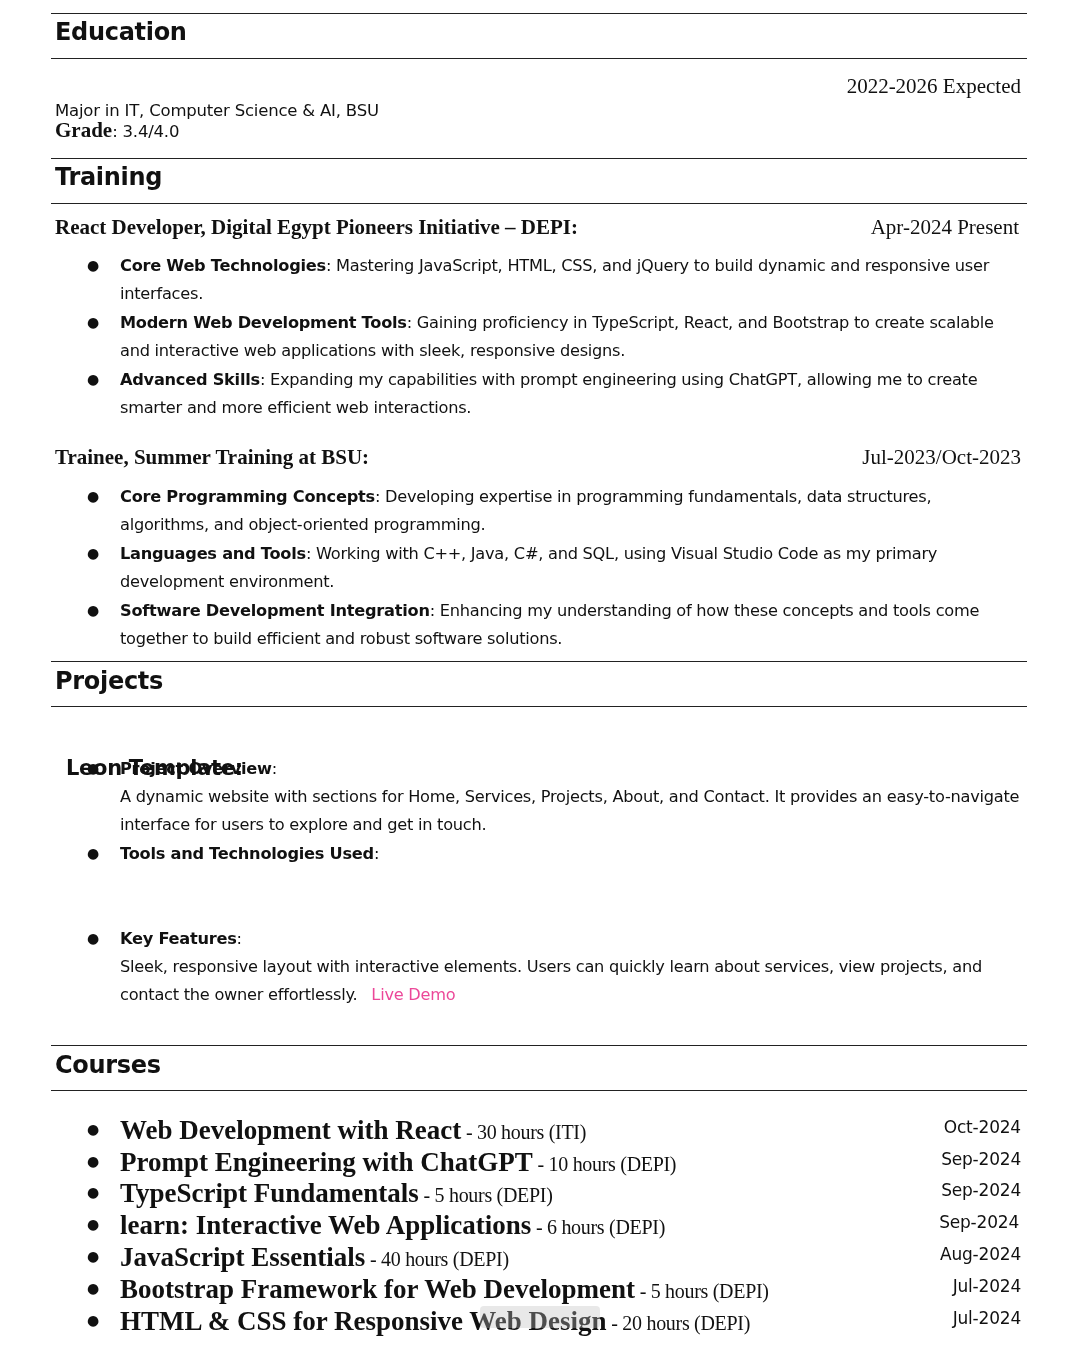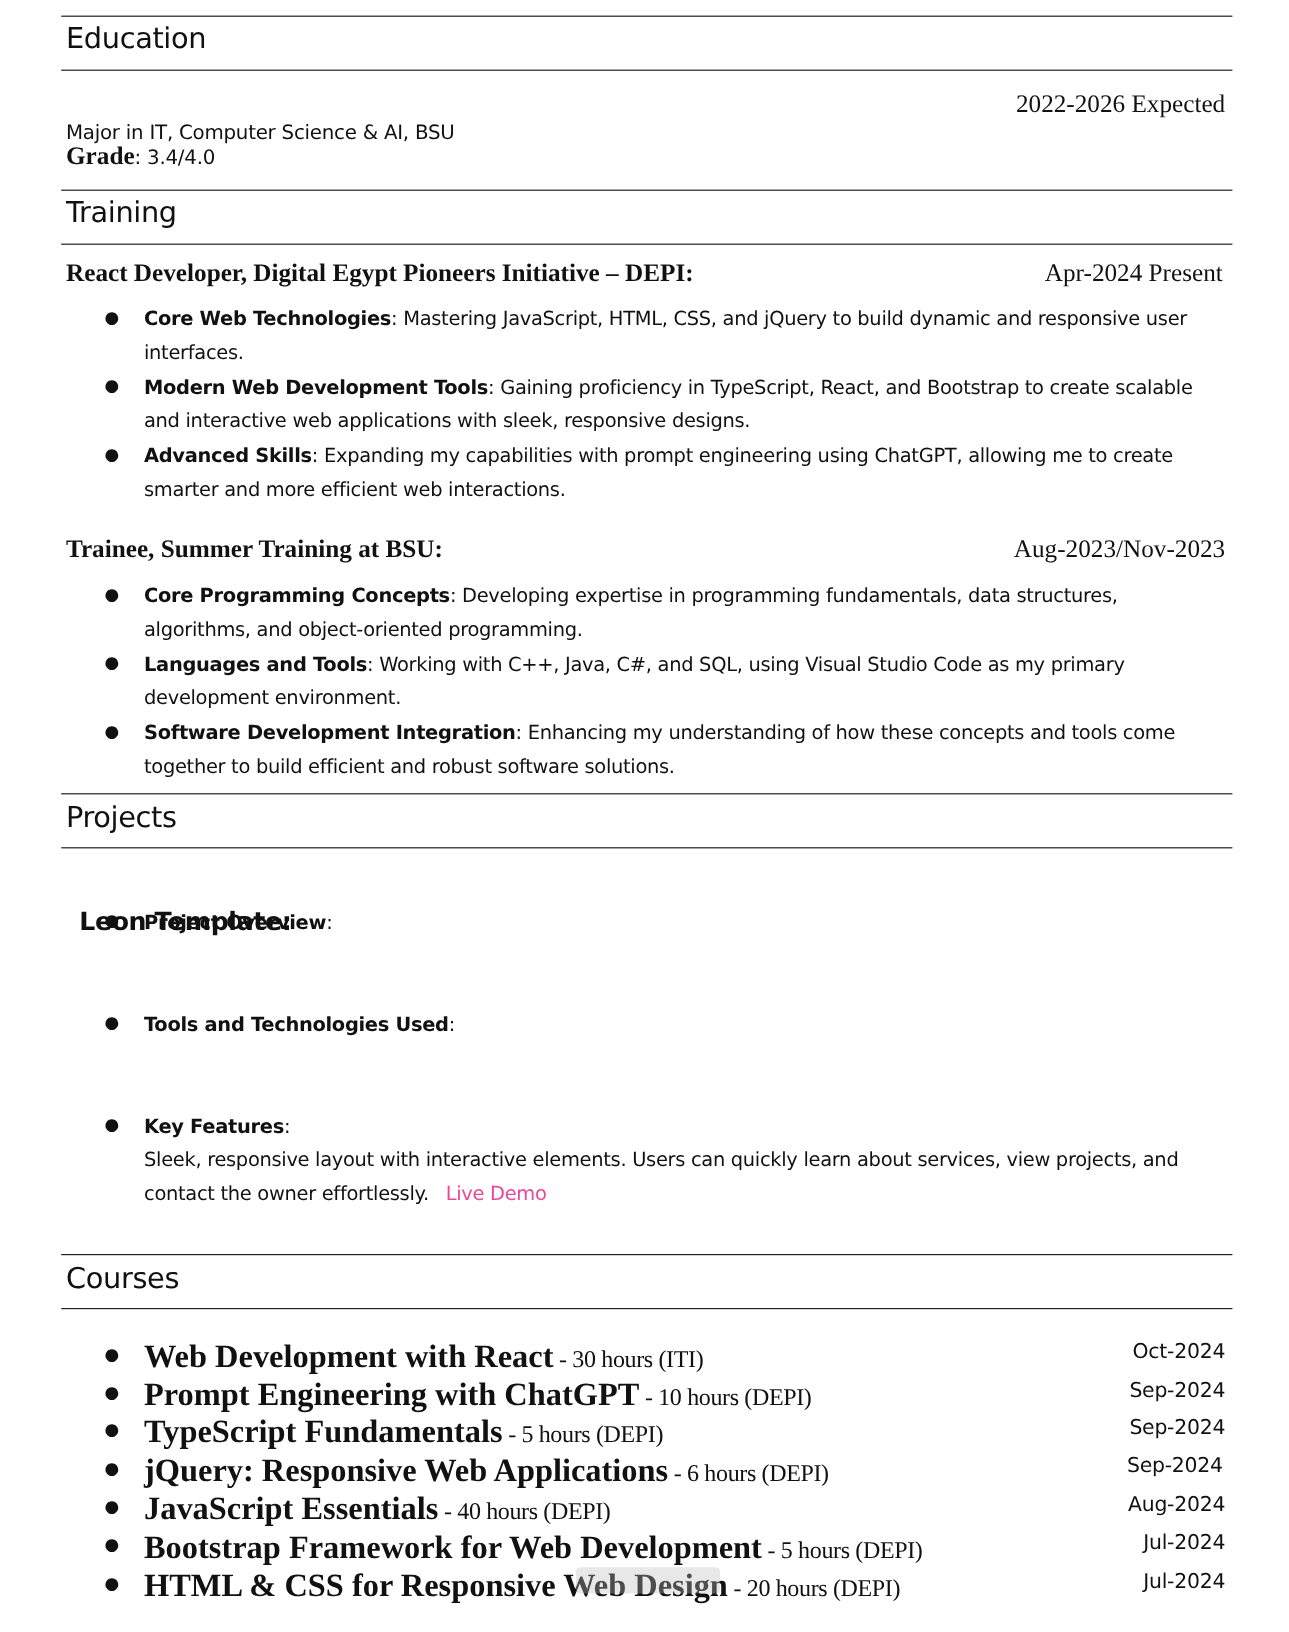--- a/index.html
+++ b/index.html
@@ -1,20 +1,20 @@
 <!DOCTYPE html>
 <html><head>
 <meta charset="utf-8">
 <style>
   html, body { margin: 0; padding: 0; background: #ffffff; }
   body { width: 1074px; height: 1360px; position: relative; overflow: hidden; color: #111; font-family: "DejaVu Sans", sans-serif; }
   .page { position: absolute; left: 51px; width: 976px; top: 0; }
   .rule { position: absolute; left: 0; width: 976px; height: 0; border-top: 1.4px solid #222; }
   .abs { position: absolute; white-space: nowrap; }
-  .sec-title { font-family: "DejaVu Sans", sans-serif; font-weight: normal; font-size: 24px; left: 4px; letter-spacing: -0.3px; }
+  .sec-title { font-family: "DejaVu Sans", sans-serif; font-weight: bold; font-size: 24px; left: 4px; letter-spacing: -0.3px; }
   .serif { font-family: "Liberation Serif", serif; }
   .body-text { font-family: "DejaVu Sans", sans-serif; font-size: 16.2px; letter-spacing: -0.2px; margin-top: 24px; }
   .right { right: 6px; text-align: right; }
   .entry-title { font-family: "Liberation Serif", serif; font-weight: bold; font-size: 21px; left: 4px; }
   .entry-date { font-family: "Liberation Serif", serif; font-size: 21px; }
   .bullet { position: absolute; left: 36px; font-size: 14px; }
   .bullet::before { content: "\25CF"; }
   .btext { position: absolute; left: 69px; width: 900px; font-family: "DejaVu Sans", sans-serif; font-size: 16.2px; line-height: 28px; letter-spacing: -0.25px; white-space: normal; }
   .btext b { font-weight: bold; }
   .link { color: #ec4899; margin-left: 14px; }
@@ -47,37 +47,37 @@
   <div class="abs entry-date right" style="top:215px; right:8px;">Apr-2024 Present</div>
 
   <span class="bullet" style="top:257px"></span>
   <div class="btext" style="top:252px"><b>Core Web Technologies</b><span>: Mastering JavaScript, HTML, CSS, and jQuery to build dynamic and responsive user interfaces.</span></div>
   <span class="bullet" style="top:314px"></span>
   <div class="btext" style="top:309px"><b>Modern Web Development Tools</b><span>: Gaining proficiency in TypeScript, React, and Bootstrap to create scalable and interactive web applications with sleek, responsive designs.</span></div>
   <span class="bullet" style="top:371px"></span>
   <div class="btext" style="top:366px"><b>Advanced Skills</b><span>: Expanding my capabilities with prompt engineering using ChatGPT, allowing me to create smarter and more efficient web interactions.</span></div>
 
   <div class="abs entry-title" style="top:445px">Trainee, Summer Training at BSU:</div>
-  <div class="abs entry-date right" style="top:445px;">Aug-2023/Nov-2023</div>
+  <div class="abs entry-date right" style="top:445px;">Jul-2023/Oct-2023</div>
 
   <span class="bullet" style="top:488px"></span>
   <div class="btext" style="top:483px"><b>Core Programming Concepts</b><span>: Developing expertise in programming fundamentals, data structures, algorithms, and object-oriented programming.</span></div>
   <span class="bullet" style="top:545px"></span>
   <div class="btext" style="top:540px"><b>Languages and Tools</b><span>: Working with C++, Java, C#, and SQL, using Visual Studio Code as my primary development environment.</span></div>
   <span class="bullet" style="top:602px"></span>
   <div class="btext" style="top:597px"><b>Software Development Integration</b><span>: Enhancing my understanding of how these concepts and tools come together to build efficient and robust software solutions.</span></div>
 
   <div class="rule" style="top:661px"></div>
   <div class="abs sec-title" style="top:667px">Projects</div>
   <div class="rule" style="top:706px"></div>
 
   <div class="abs project-title" style="top:756px">Leon Template:</div>
 
   <span class="bullet" style="top:760px"></span>
-  <div class="btext" style="top:755px"><b>Project Overview</b><span>:</span><br></div>
+  <div class="btext" style="top:755px"><b>Project Overview</b><span>:</span><br><span>A dynamic website with sections for Home, Services, Projects, About, and Contact. It provides an easy-to-navigate interface for users to explore and get in touch.</span></div>
   <span class="bullet" style="top:845px"></span>
   <div class="btext" style="top:840px"><b>Tools and Technologies Used</b><span>:</span><br></div>
   <span class="bullet" style="top:930px"></span>
   <div class="btext" style="top:925px"><b>Key Features</b><span>:</span><br><span>Sleek, responsive layout with interactive elements. Users can quickly learn about services, view projects, and contact the owner effortlessly.</span><a class="link" href="#" style="text-decoration:none;">Live Demo</a></div>
 
   <div class="rule" style="top:1045px"></div>
   <div class="abs sec-title" style="top:1051px">Courses</div>
   <div class="rule" style="top:1090px"></div>
 
   <span class="bullet" style="top:1121px"></span>
@@ -86,21 +86,21 @@
 
   <span class="bullet" style="top:1153px"></span>
   <div class="course-row" style="top:1147px"><span class="course-title">Prompt Engineering with ChatGPT</span><span class="course-meta"> - 10 hours (DEPI)</span></div>
   <div class="abs course-date" style="top:1149px">Sep-2024</div>
 
   <span class="bullet" style="top:1184px"></span>
   <div class="course-row" style="top:1178px"><span class="course-title">TypeScript Fundamentals</span><span class="course-meta"> - 5 hours (DEPI)</span></div>
   <div class="abs course-date" style="top:1180px">Sep-2024</div>
 
   <span class="bullet" style="top:1216px"></span>
-  <div class="course-row" style="top:1210px"><span class="course-title">jQuery: Responsive Web Applications</span><span class="course-meta"> - 6 hours (DEPI)</span></div>
+  <div class="course-row" style="top:1210px"><span class="course-title">learn: Interactive Web Applications</span><span class="course-meta"> - 6 hours (DEPI)</span></div>
   <div class="abs course-date" style="top:1212px; right:8px;">Sep-2024</div>
 
   <span class="bullet" style="top:1248px"></span>
   <div class="course-row" style="top:1242px"><span class="course-title">JavaScript Essentials</span><span class="course-meta"> - 40 hours (DEPI)</span></div>
   <div class="abs course-date" style="top:1244px">Aug-2024</div>
 
   <span class="bullet" style="top:1280px"></span>
   <div class="course-row" style="top:1274px"><span class="course-title">Bootstrap Framework for Web Development</span><span class="course-meta"> - 5 hours (DEPI)</span></div>
   <div class="abs course-date" style="top:1276px">Jul-2024</div>
 

